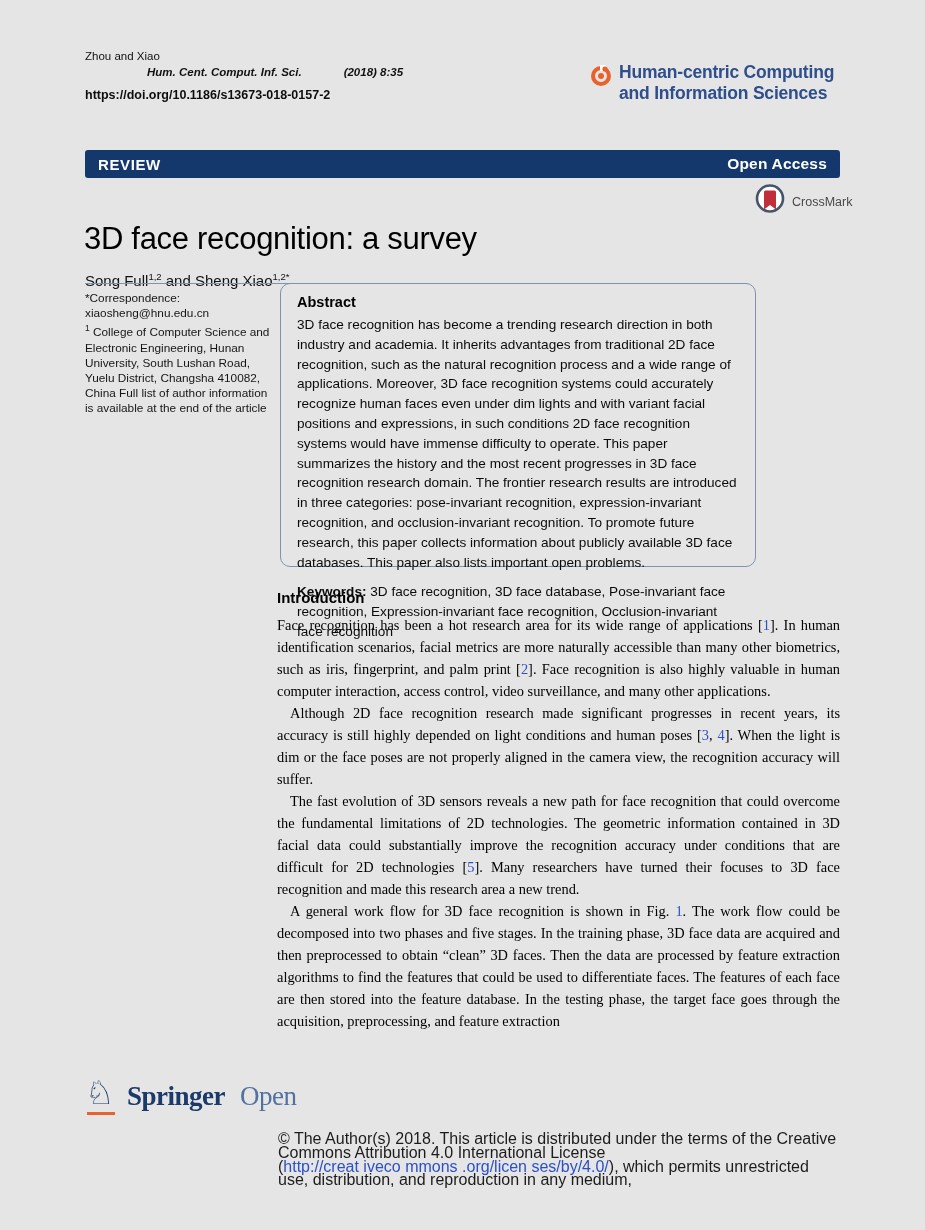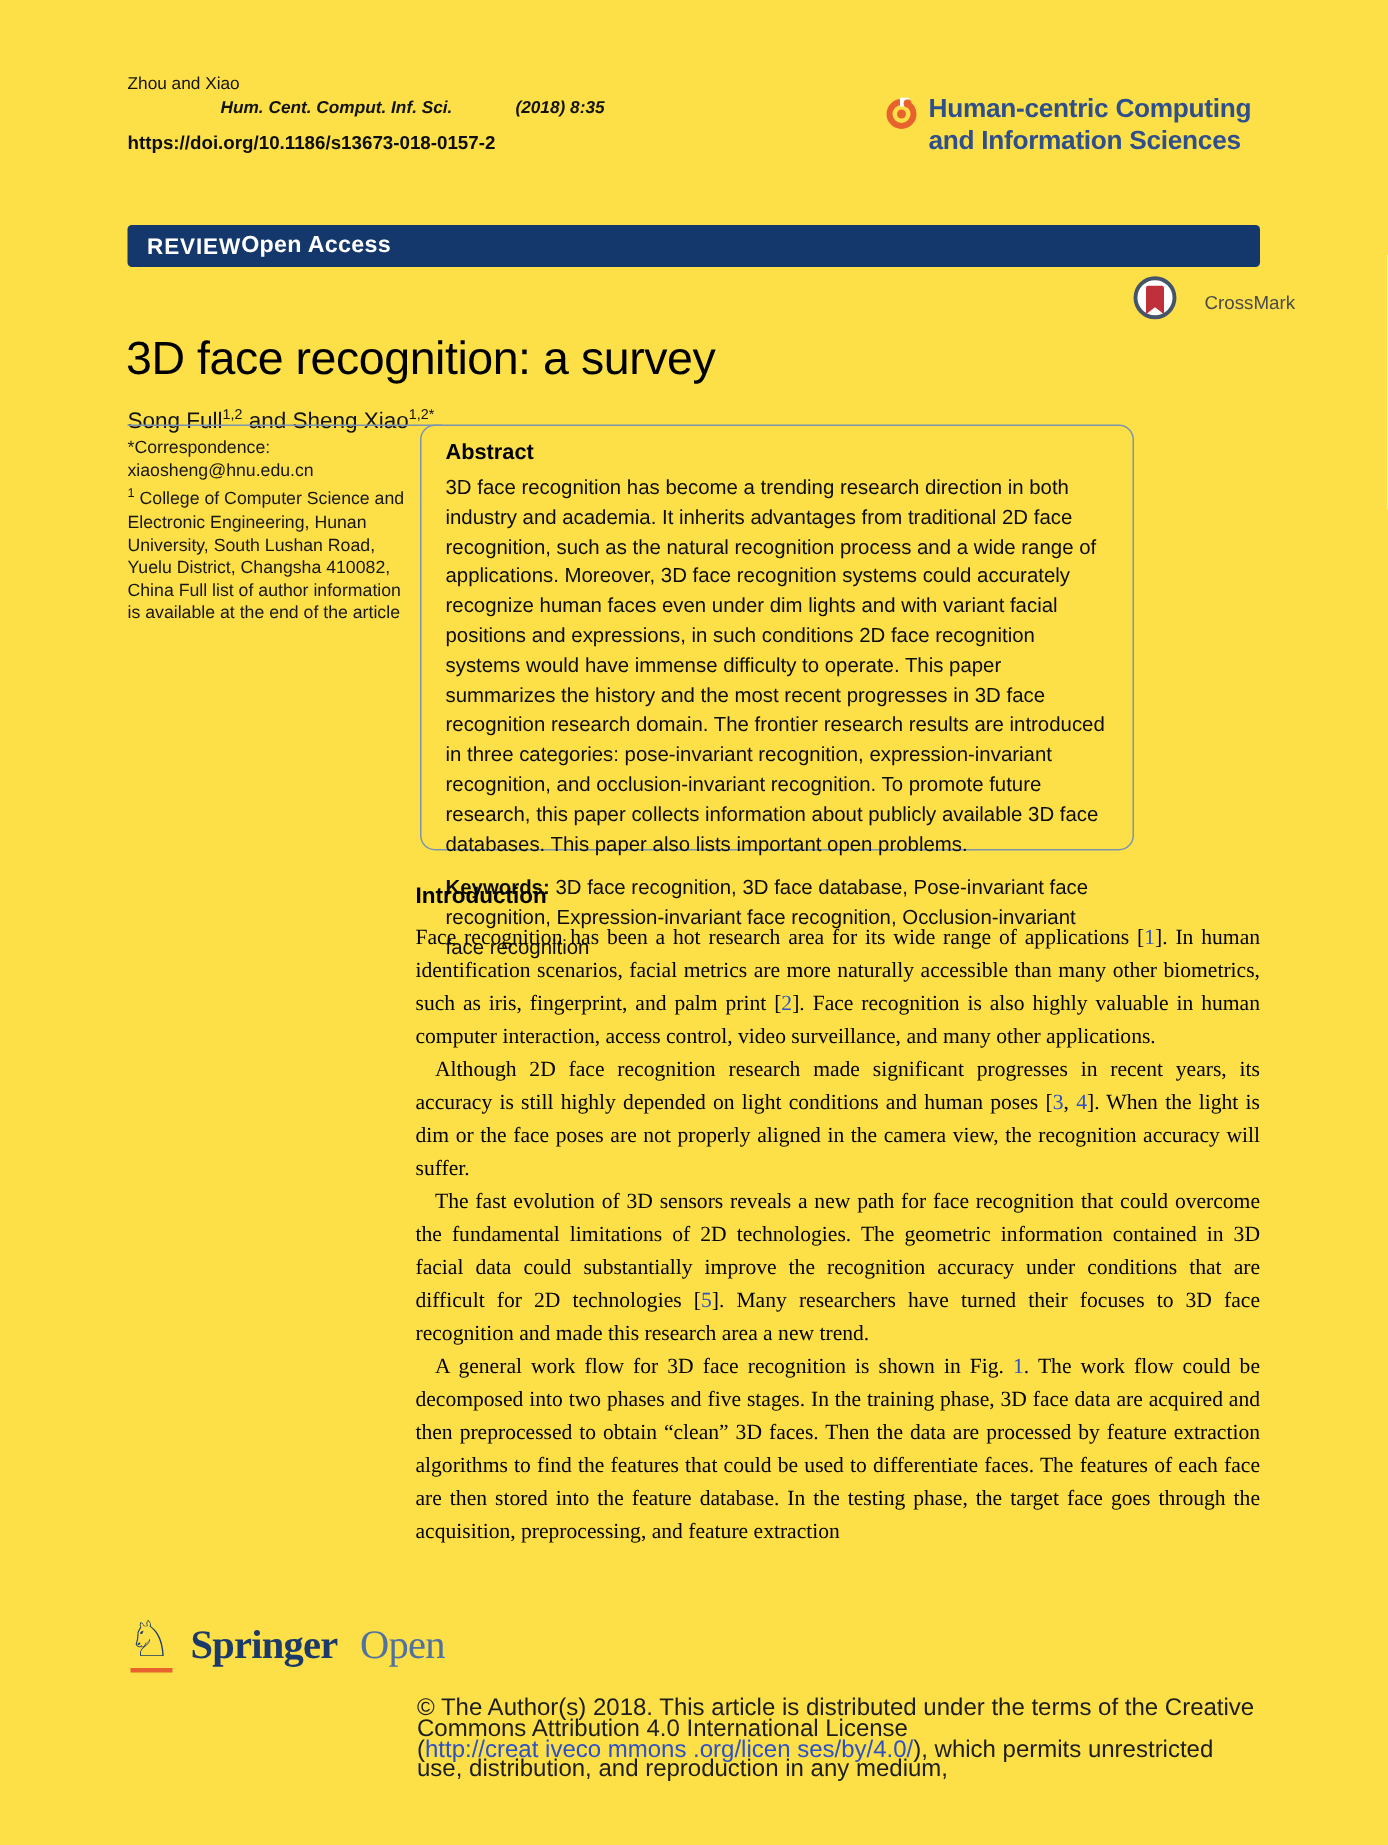--- a/index.html
+++ b/index.html
@@ -1,36 +1,36 @@
 <!DOCTYPE html>
 <html><head>
 <meta charset="utf-8">
 <style>
   html,body{margin:0;padding:0;background:#ffffff;}
-  .page{position:relative;width:925px;height:1230px;background:#fde047;font-family:"Liberation Sans",sans-serif;overflow:hidden;color:#000;}
+  .page{position:relative;width:925px;height:1230px;background:#e5e5e5;font-family:"Liberation Sans",sans-serif;overflow:hidden;color:#000;}
 
   
   .run-head{position:absolute;left:85px;top:50px;font-size:11.5px;color:#121212;}
   .jref{position:absolute;left:147px;top:66px;font-size:11.5px;font-style:italic;color:#121212;font-weight:bold;}
   .jref .cit{margin-left:42px;}
   .doi{position:absolute;left:85px;top:88px;font-size:12.5px;font-weight:600;color:#0d0d0d;}
 
   
   .jlogo{position:absolute;left:590px;top:62px;display:flex;align-items:flex-start;}
   .jlogo .icon{margin-top:3px;margin-right:7px;}
   .jlogo .txt{color:#2E4E8C;font-size:17.5px;font-weight:700;line-height:1.2;letter-spacing:-0.2px;}
 
   
   .banner{position:absolute;left:85px;top:150px;width:755px;height:28px;background:#14386B;border-radius:3px;
-          display:flex;justify-content:flex-start;align-items:center;padding:0 13px;box-sizing:border-box;}
+          display:flex;justify-content:space-between;align-items:center;padding:0 13px;box-sizing:border-box;}
   .banner .rev{color:#fff;font-weight:700;font-size:15px;letter-spacing:0.6px;}
   .banner .oa{color:#fff;font-weight:700;font-size:15.5px;letter-spacing:0.2px;}
 
   
-  .crossmark{position:absolute;left:754px;top:183px;display:flex;align-items:center;gap:15px;cursor:pointer;}
+  .crossmark{position:absolute;left:754px;top:183px;display:flex;align-items:center;gap:4px;cursor:pointer;}
   .crossmark .label{font-size:12.5px;color:#4a4a4a;}
 
   
   .title{position:absolute;left:84px;top:221px;font-size:31px;font-weight:400;letter-spacing:-0.3px;color:#000;}
   .authors{position:absolute;left:85px;top:271px;font-size:15px;color:#111;}
   .authors sup{font-size:9.5px;}
   .author-rule{position:absolute;left:85px;top:283px;width:210px;border-top:1.5px solid #7D94B0;}
 
   
   .sidebar{position:absolute;left:85px;top:291px;width:190px;font-size:11.8px;line-height:15.2px;color:#161616;}

